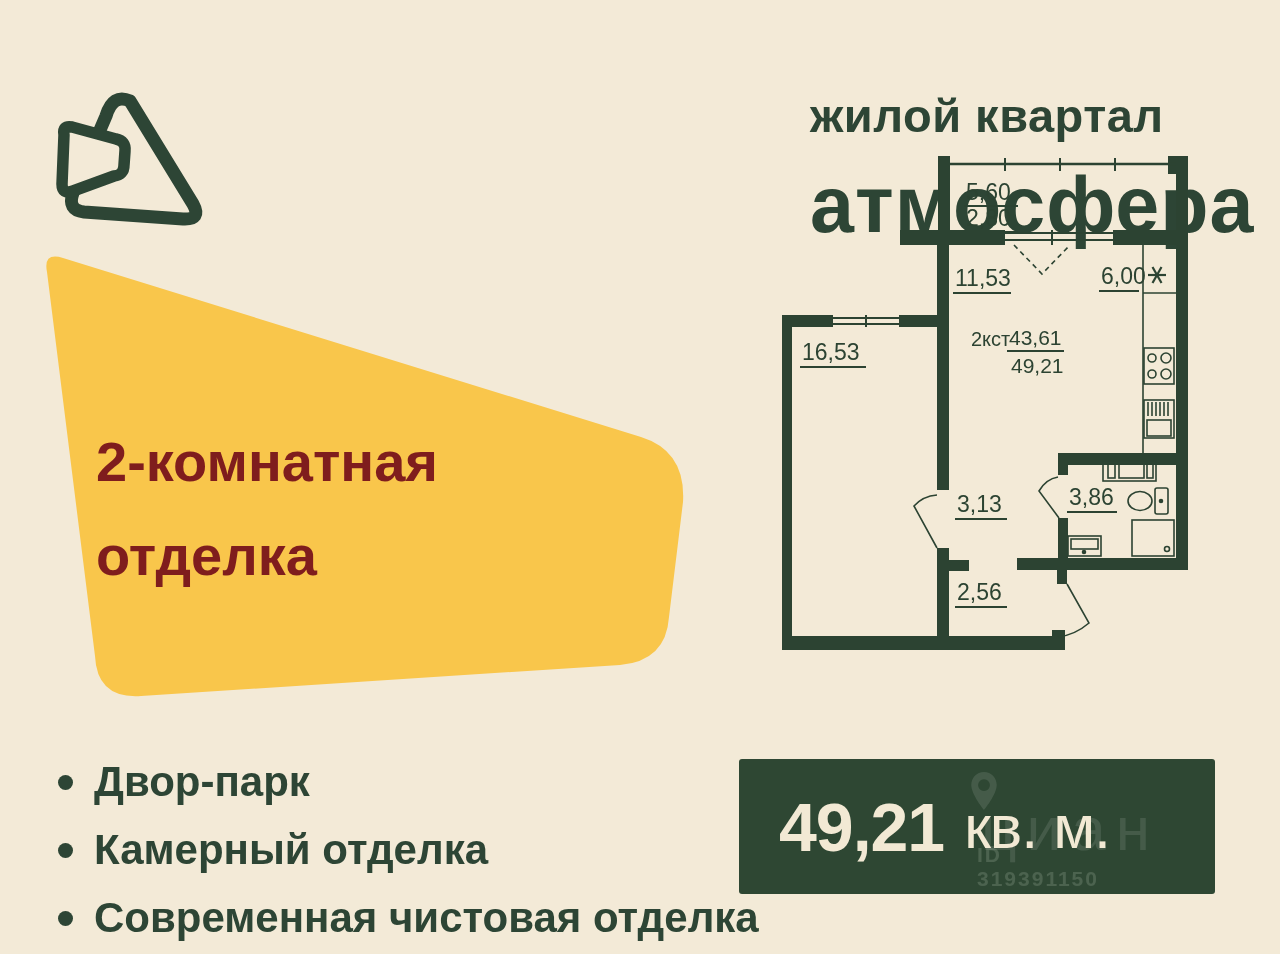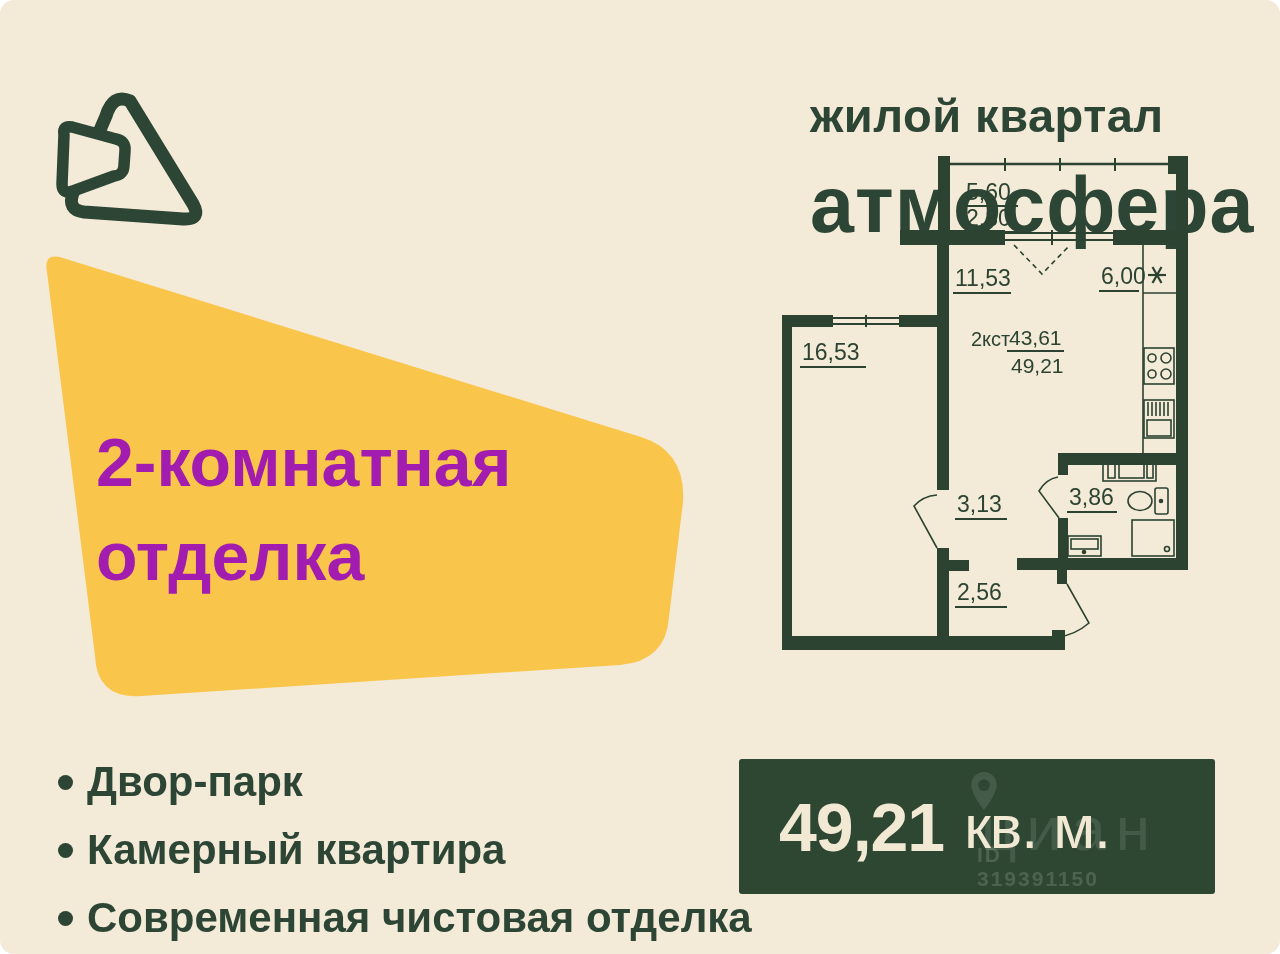--- a/index.html
+++ b/index.html
@@ -1,45 +1,45 @@
 <!DOCTYPE html>
 <html><head>
 <meta charset="utf-8">
 <style>
   * { margin:0; padding:0; box-sizing:border-box; }
   html,body { width:1280px; height:954px; }
   body { font-family:"Liberation Sans", sans-serif; }
   .page {
     position:relative; width:1280px; height:954px;
-    background:#f3ead7; overflow:hidden; color:#2d4535;border-radius:14px;
+    background:#f3ead7; overflow:hidden; color:#2d4535;
   }
   
   .logo-mark { position:absolute; left:52px; top:88px; width:160px; height:142px; }
   .brand-tagline {
     position:absolute; right:0; top:88px; width:470px;
     font-size:47px; font-weight:700; letter-spacing:0.5px; color:#2d4535;
   }
   .brand-name {
     position:absolute; right:0; top:160px; width:470px;
     font-size:79px; font-weight:700; letter-spacing:1px; line-height:1.15; color:#2d4535;
   }
   
   .headline-shape { position:absolute; left:0; top:0; width:1280px; height:954px; }
   .headline {
     position:absolute; left:96px; top:415px;
-    font-size:68px; font-weight:700; line-height:94px; color:#a21caf;
+    font-size:56px; font-weight:700; line-height:94px; color:#7f1d1d;
   }
   
   .features { position:absolute; left:58px; top:748px; list-style:none; }
   .features li { display:flex; align-items:center; height:68px; }
   .features .dot {
     width:15px; height:15px; border-radius:50%; background:#2d4535;
     margin-right:14px; flex:0 0 auto;
   }
-  .features .feat-label { font-size:42px; font-weight:700; color:#2d4535; white-space:nowrap; }
+  .features .feat-label { font-size:42px; font-weight:700; color:#2d4535; white-space:nowrap;margin-left:7px; }
   
   .plan { position:absolute; left:780px; top:148px; width:420px; height:520px; }
   .plan text { font-family:"Liberation Sans", sans-serif; fill:#2c4332; font-size:23px; }
   .plan .frac { font-size:21px; }
   .plan .typ  { font-size:20px; }
   .plan .uline { stroke:#2c4332; stroke-width:2; }
   
   .area-panel {
     position:absolute; left:739px; top:759px; width:476px; height:135px;
     background:#2e4733; border-radius:3px; overflow:hidden;
@@ -77,21 +77,21 @@
     <div>отделка</div>
   </div>
 
   <ul class="features">
     <li>
       <span class="dot"></span>
       <span class="feat-label">Двор-парк</span>
     </li>
     <li>
       <span class="dot"></span>
-      <span class="feat-label">Камерный квартира</span>
+      <span class="feat-label">Камерный отделка</span>
     </li>
     <li>
       <span class="dot"></span>
       <span class="feat-label">Современная чистовая отделка</span>
     </li>
   </ul>
 
   <svg class="plan" viewBox="0 0 420 520">
 
     <g fill="#2c4332">

